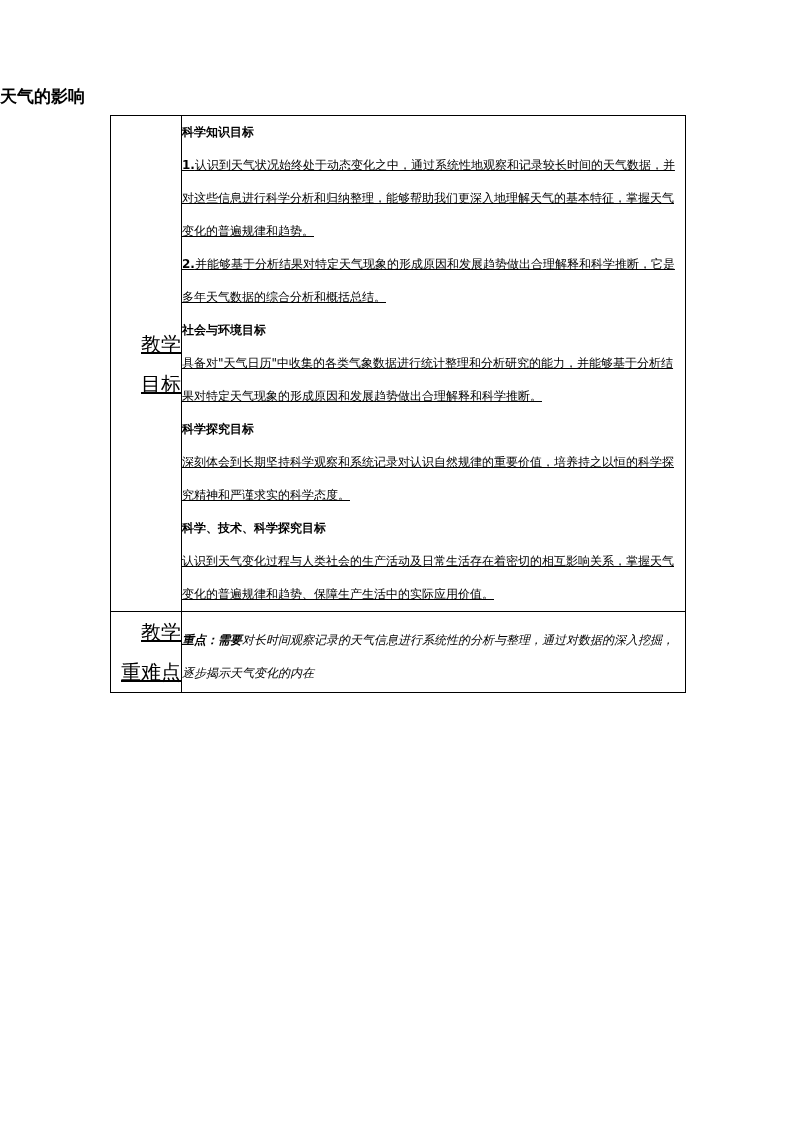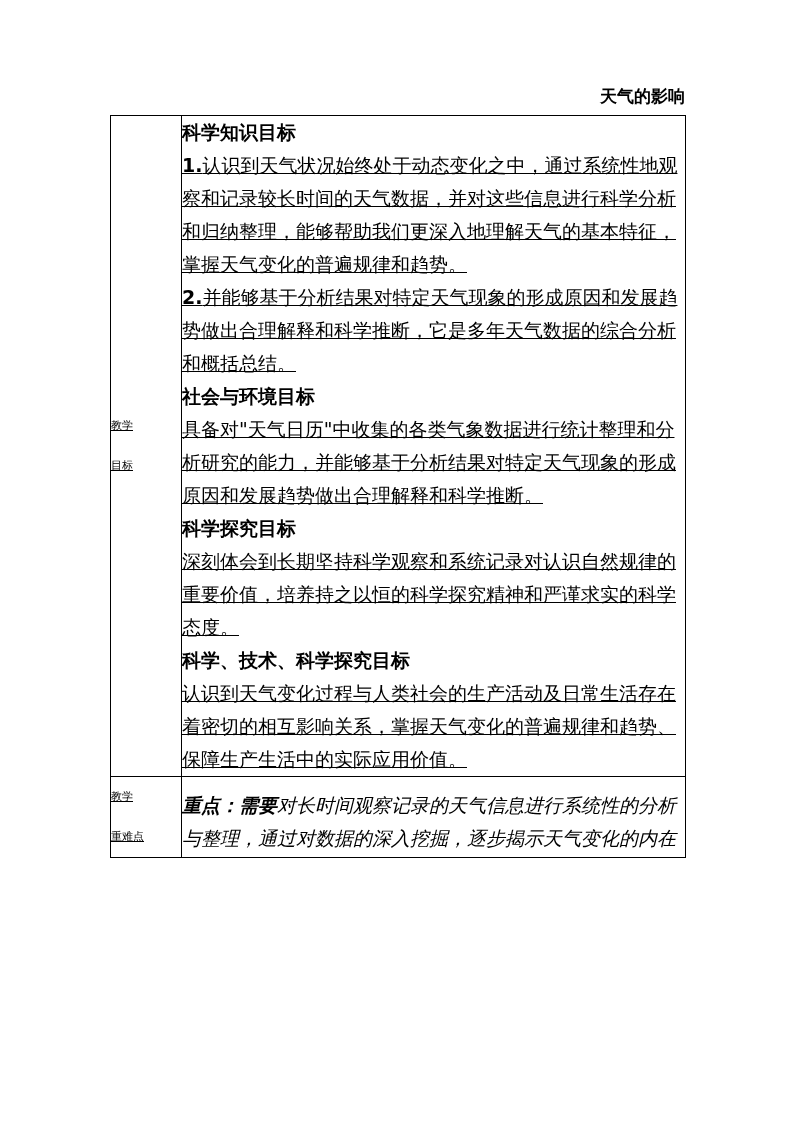--- a/index.html
+++ b/index.html
@@ -1,24 +1,24 @@
 <!DOCTYPE html>
 <html><head>
 <meta charset="utf-8">
 <style>
   html, body { margin:0; padding:0; background:#ffffff; }
   body { width:794px; height:1123px; position:relative; overflow:hidden;
          font-family:"DejaVu Sans","Liberation Sans",sans-serif; color:#000; }
-  .title { position:absolute; top:84px; left:0; width:685px; text-align:right;
+  .title { position:absolute; top:84px; left:0; width:685px; text-align:left;
            font-size:17px; font-weight:bold; line-height:24px; }
   table.main { position:absolute; left:110px; top:115px; width:576px;
                border-collapse:collapse; }
   table.main td { border:1px solid #000; vertical-align:middle; padding:0; }
-  td.label { width:70px; text-align:left; font-size:11px; line-height:40px; }
-  td.content { padding:5px 8px 4px 7px; font-size:19px; line-height:33px; }
+  td.label { width:70px; text-align:right; font-size:20px; line-height:40px; }
+  td.content { padding:5px 8px 4px 7px; font-size:12px; line-height:33px; }
   .h { font-weight:bold; display:block; }
   .p { display:block;text-decoration:underline; }
   b { font-weight:bold; }
   .cut { height:60px; overflow:hidden; padding-top:4px;font-style:italic; }
   td.label2 { line-height:40px; }
 </style>
 </head>
 <body>
 
 <div class="title">天气的影响</div>

